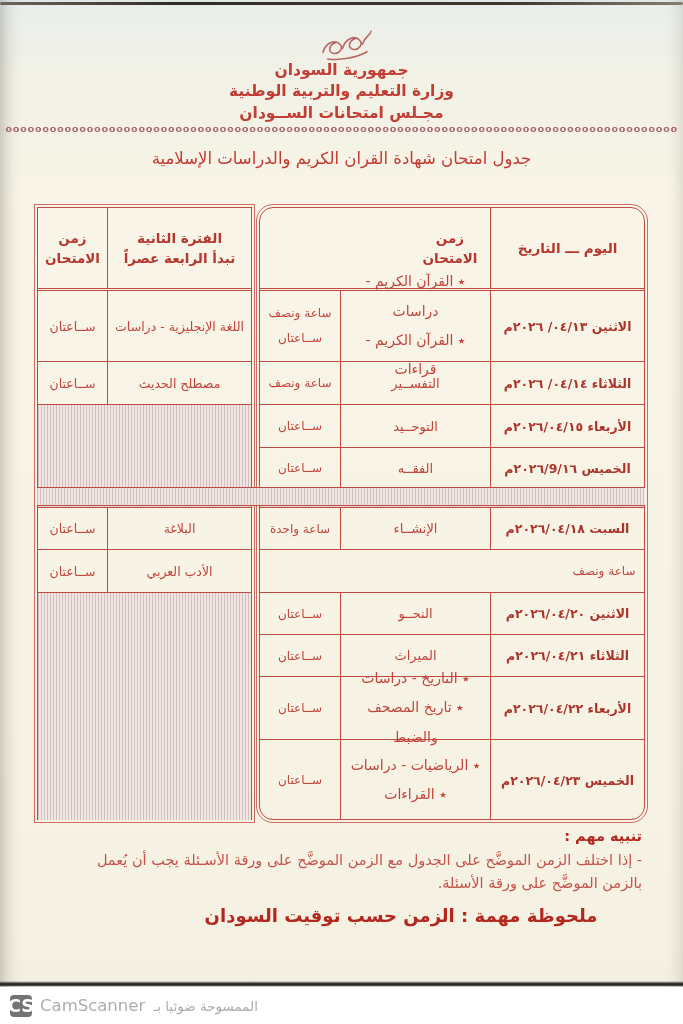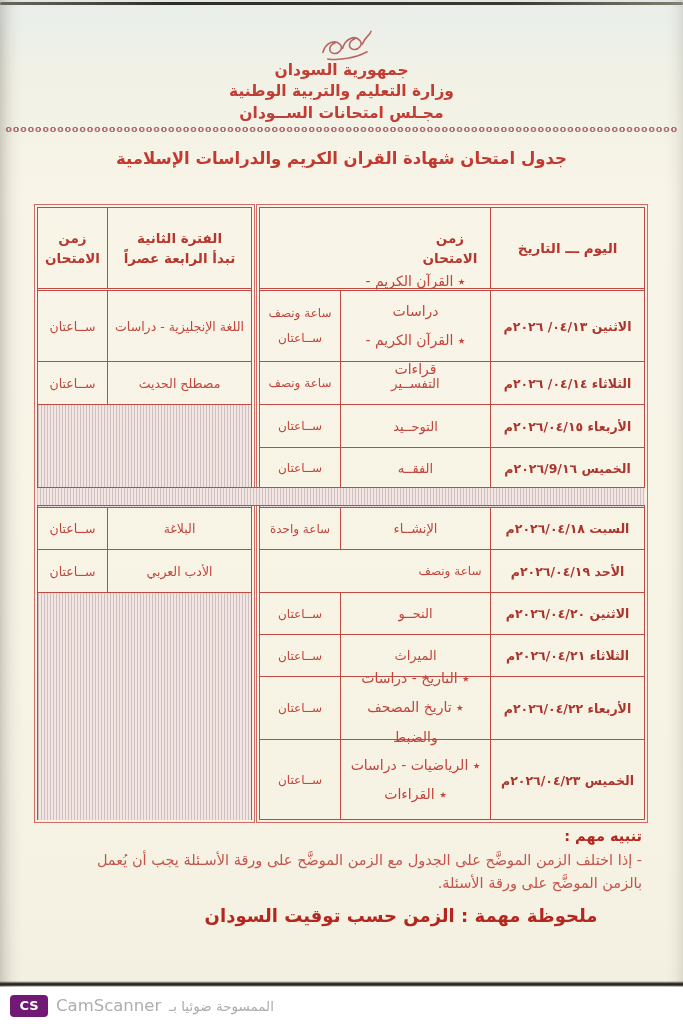--- a/index.html
+++ b/index.html
@@ -9,27 +9,27 @@
           box-shadow: inset 14px 0 20px -14px rgba(70,65,55,.45), inset -12px 0 18px -14px rgba(70,65,55,.30); }
   .scan-top-edge { position:absolute; top:2px; left:0; width:100%; height:3px;
           background:linear-gradient(90deg,#6a675c,#2e2c26 25%,#3a382f 75%,#837f72); border-radius:2px; }
   .bismillah { position:absolute; top:30px; left:50%; transform:translateX(-44%) rotate(-6deg); opacity:.85; }
   .org-header { position:absolute; top:60px; width:100%; text-align:center; color:#c23d34;
           font-weight:bold; font-size:15.5px; line-height:1.38; }
   .chain-divider { position:absolute; top:125px; left:5px; right:5px; height:9px;
           background-image:radial-gradient(circle at 3.7px 4.5px, rgba(0,0,0,0) 1.1px, rgba(148,66,76,.75) 1.3px 2.5px, rgba(0,0,0,0) 2.8px);
           background-size:7.4px 9px; background-repeat:repeat-x; }
   .doc-title { position:absolute; top:147px; width:100%; text-align:center; color:#c2392f;
-          font-weight:bold; font-size:16.5px; line-height:1.45; }
+          font-weight:normal; font-size:16.5px; line-height:1.45; }
   .doc-title .t2 { font-size:15.5px; }
 
   
   .tables { position:absolute; left:37px; top:207px; width:608px; height:613px; direction:rtl; display:flex; gap:7px; }
   .sub-table { border:1px solid #bf4a42; outline:1px solid #cf6b62; outline-offset:2px; }
-  .t-right { width:386px; }
+  .t-right { width:386px;border-radius:14px; }
   .t-left  { width:215px; }
   .row { display:flex; border-top:1px solid #bf4a42; }
   .row.hdr { border-top:none; border-bottom:3px double #bf4a42; }
   .row.after-hdr { border-top:none; }
   .c { display:flex; align-items:center; justify-content:center; text-align:center;
        color:#c2453c; font-size:13px; padding:2px; }
   .ml { white-space:pre-line; }
   .t-right .day  { width:154px; font-weight:bold; color:#ab352c; font-size:12.5px; border-left:1px solid #bf4a42; }
   .t-right .sub  { width:150px; border-left:1px solid #bf4a42; }
   .t-right .time { width:80px; font-size:12px; }
@@ -51,22 +51,22 @@
   .notes { position:absolute; left:40px; top:828px; width:602px; direction:rtl; }
   .warn-label { font-weight:bold; color:#b3271e; font-size:14.5px; }
   .warn-text { color:#c4544b; font-size:14.5px; line-height:1.6; margin-top:5px; padding-left:34px; text-align:right; }
   .note-bold { text-align:center; font-weight:bold; color:#b3271e; font-size:18px; margin-top:10px; margin-left:120px; }
 
   
   .scan-shadow { position:absolute; left:0; bottom:37px; width:100%; height:6px;
            background:linear-gradient(180deg, rgba(40,40,34,0), #23231e 45%, #2c2b24 70%, rgba(40,40,34,0)); }
   .cs-bar { position:absolute; bottom:0; left:0; width:100%; height:37px; background:#ffffff;
            display:flex; align-items:center; gap:8px; padding:0 10px; direction:ltr; }
-  .cs-logo { width:38px; height:22px; background:#701a75; border-radius:4px; color:#fff;
-           font-weight:bold; font-size:13px; display:flex; align-items:center; justify-content:center; }
+  .cs-logo { width:22px; height:22px; background:#737373; border-radius:4px; color:#fff;
+           font-weight:bold; font-size:18px; display:flex; align-items:center; justify-content:center; }
   .cs-brand { color:#adadad; font-size:16.5px; }
   .cs-ar { color:#adadad; font-size:13.5px; }
 </style>
 </head>
 <body>
 
 <div class="page">
 
   <div class="scan-top-edge"></div>
 
@@ -121,21 +121,20 @@
         <div class="c sub">الفقــه</div>
         <div class="c time">ســاعتان</div>
       </div>
       <div class="row h-band hatch"></div>
       <div class="row h-r5">
         <div class="c day">السبت ١٨‏/‏٠٤‏/‏٢٠٢٦م</div>
         <div class="c sub">الإنشــاء</div>
         <div class="c time">ساعة واحدة</div>
       </div>
       <div class="row h-r6">
-        <div class="c day">الأحد ١٩‏/‏٠٤‏/‏٢٠٢٦م</div>
         <div class="c time">ساعة ونصف</div>
       </div>
       <div class="row h-r7">
         <div class="c day">الاثنين ٢٠‏/‏٠٤‏/‏٢٠٢٦م</div>
         <div class="c sub">النحــو</div>
         <div class="c time">ســاعتان</div>
       </div>
       <div class="row h-r8">
         <div class="c day">الثلاثاء ٢١‏/‏٠٤‏/‏٢٠٢٦م</div>
         <div class="c sub">الميراث</div>

